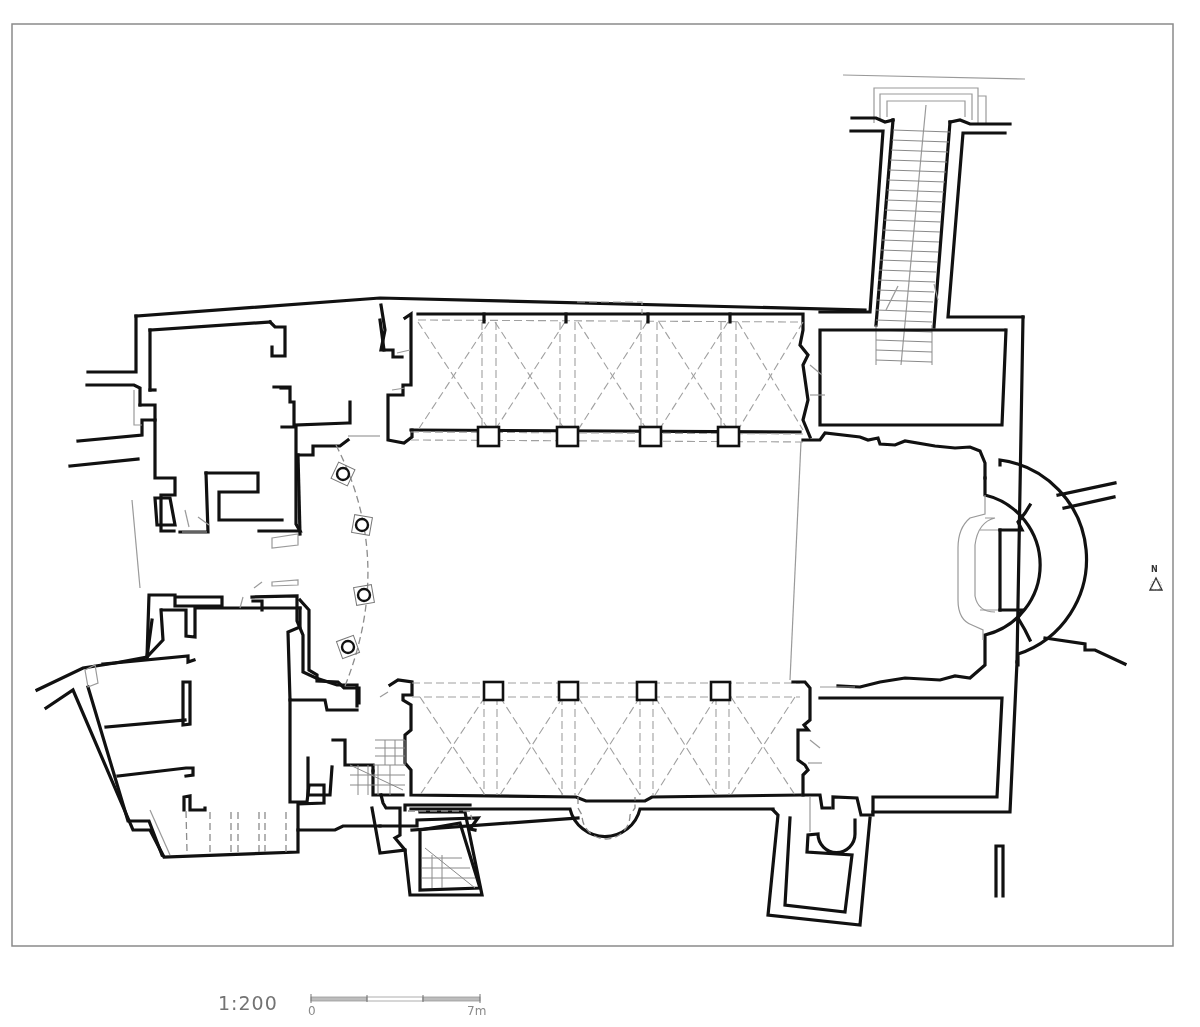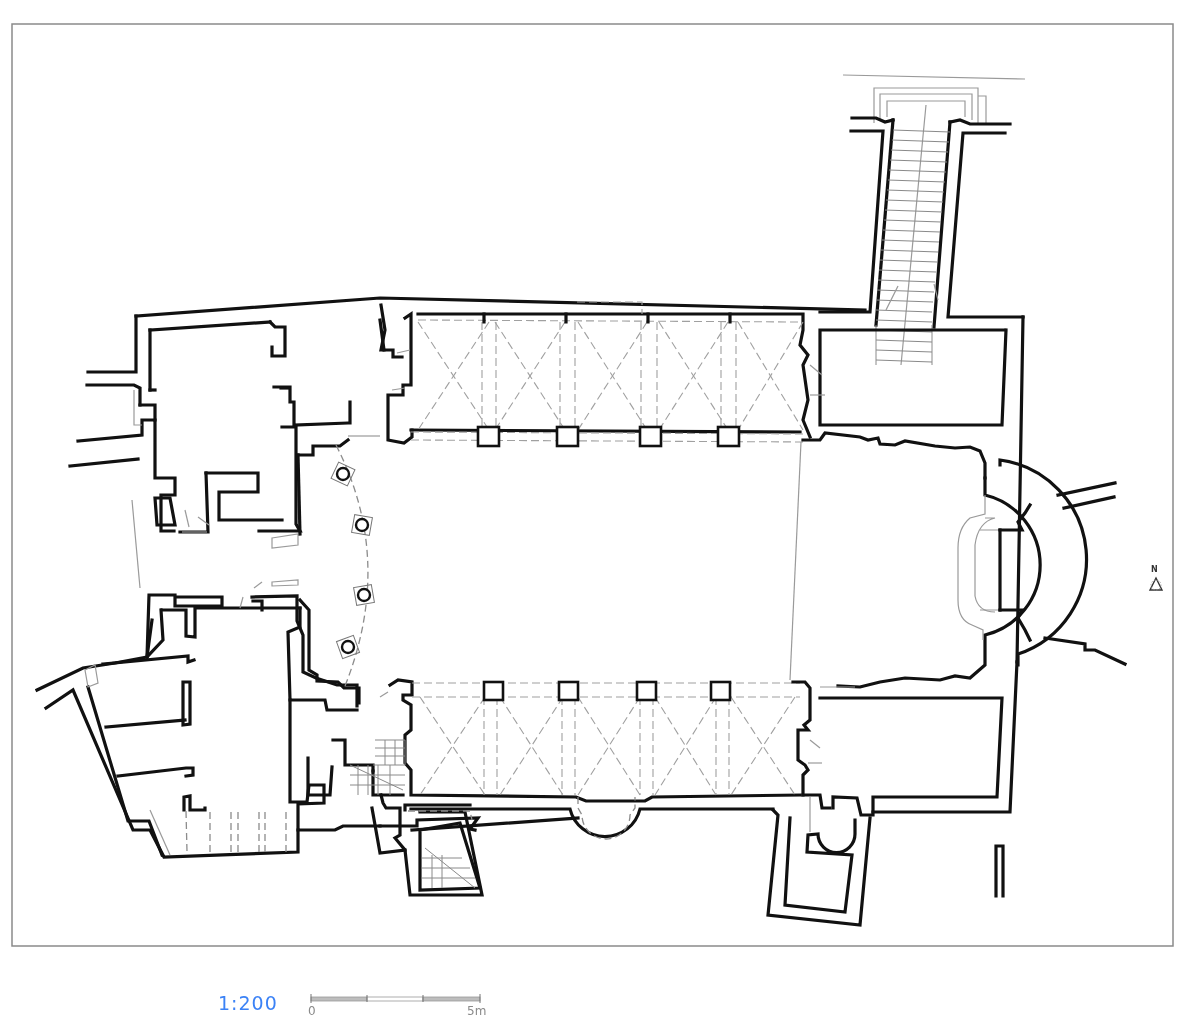--- a/index.html
+++ b/index.html
@@ -7,21 +7,21 @@
   #sheet{position:absolute;left:0;top:0;width:1200px;height:1027px;}
   .frame{fill:none;stroke:#8a8a8a;stroke-width:1.5;}
   .wall{fill:none;stroke:#111;stroke-width:3.2;stroke-linejoin:miter;stroke-linecap:square;}
   .thin{fill:none;stroke:#9a9a9a;stroke-width:1.2;}
   .dash{fill:none;stroke:#8c8c8c;stroke-width:1.3;stroke-dasharray:7 4;}
   .vault{fill:none;stroke:#a0a0a0;stroke-width:1.1;stroke-dasharray:8 4;}
   .pier{fill:#fff;stroke:#111;stroke-width:2.6;}
   .col{fill:#fff;stroke:#111;stroke-width:2.4;}
   .colbox{fill:none;stroke:#777;stroke-width:1;}
   .stair{fill:none;stroke:#8a8a8a;stroke-width:1;}
-  .scale-label{position:absolute;left:218px;top:992px;font-size:19px;color:#3b82f6;letter-spacing:1px;font-family:"DejaVu Sans",sans-serif;}
+  .scale-label{position:absolute;left:218px;top:992px;font-size:19px;color:#737373;letter-spacing:1px;font-family:"DejaVu Sans",sans-serif;}
   .scale-tick-label{position:absolute;font-size:12px;color:#8a8a8a;font-family:"DejaVu Sans",sans-serif;}
   .north-label{position:absolute;left:1151px;top:565px;font-size:8px;font-weight:bold;color:#333;font-family:"DejaVu Sans",sans-serif;}
 </style>
 </head>
 <body>
 
 <div id="sheet">
 <svg width="1200" height="1027" viewBox="0 0 1200 1027" xmlns="http://www.w3.org/2000/svg">
 
   <rect class="frame" x="12" y="24" width="1161" height="922"></rect>
@@ -311,14 +311,14 @@
     <line x1="311" y1="994" x2="311" y2="1003" stroke="#777" stroke-width="1"></line>
     <line x1="367" y1="995" x2="367" y2="1002" stroke="#777" stroke-width="1"></line>
     <line x1="423" y1="995" x2="423" y2="1002" stroke="#777" stroke-width="1"></line>
     <line x1="480" y1="994" x2="480" y2="1003" stroke="#777" stroke-width="1"></line>
   </g>
 </svg>
 
 <span class="north-label">N</span>
 <span class="scale-label">1:200</span>
 <span class="scale-tick-label" style="left:308px;top:1004px;">0</span>
-<span class="scale-tick-label" style="left:467px;top:1004px;">5m</span>
+<span class="scale-tick-label" style="left:467px;top:1004px;">7m</span>
 </div>
 
 </body></html>

